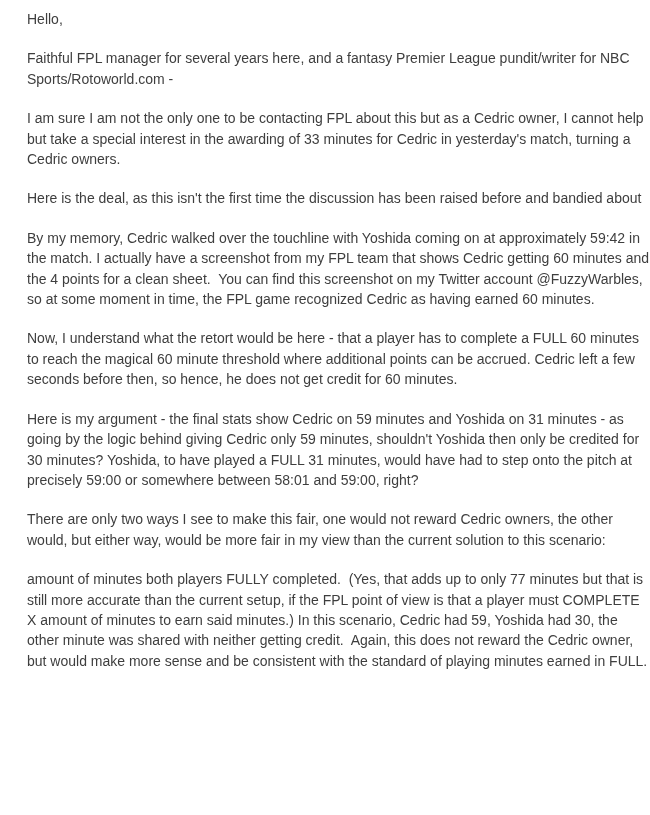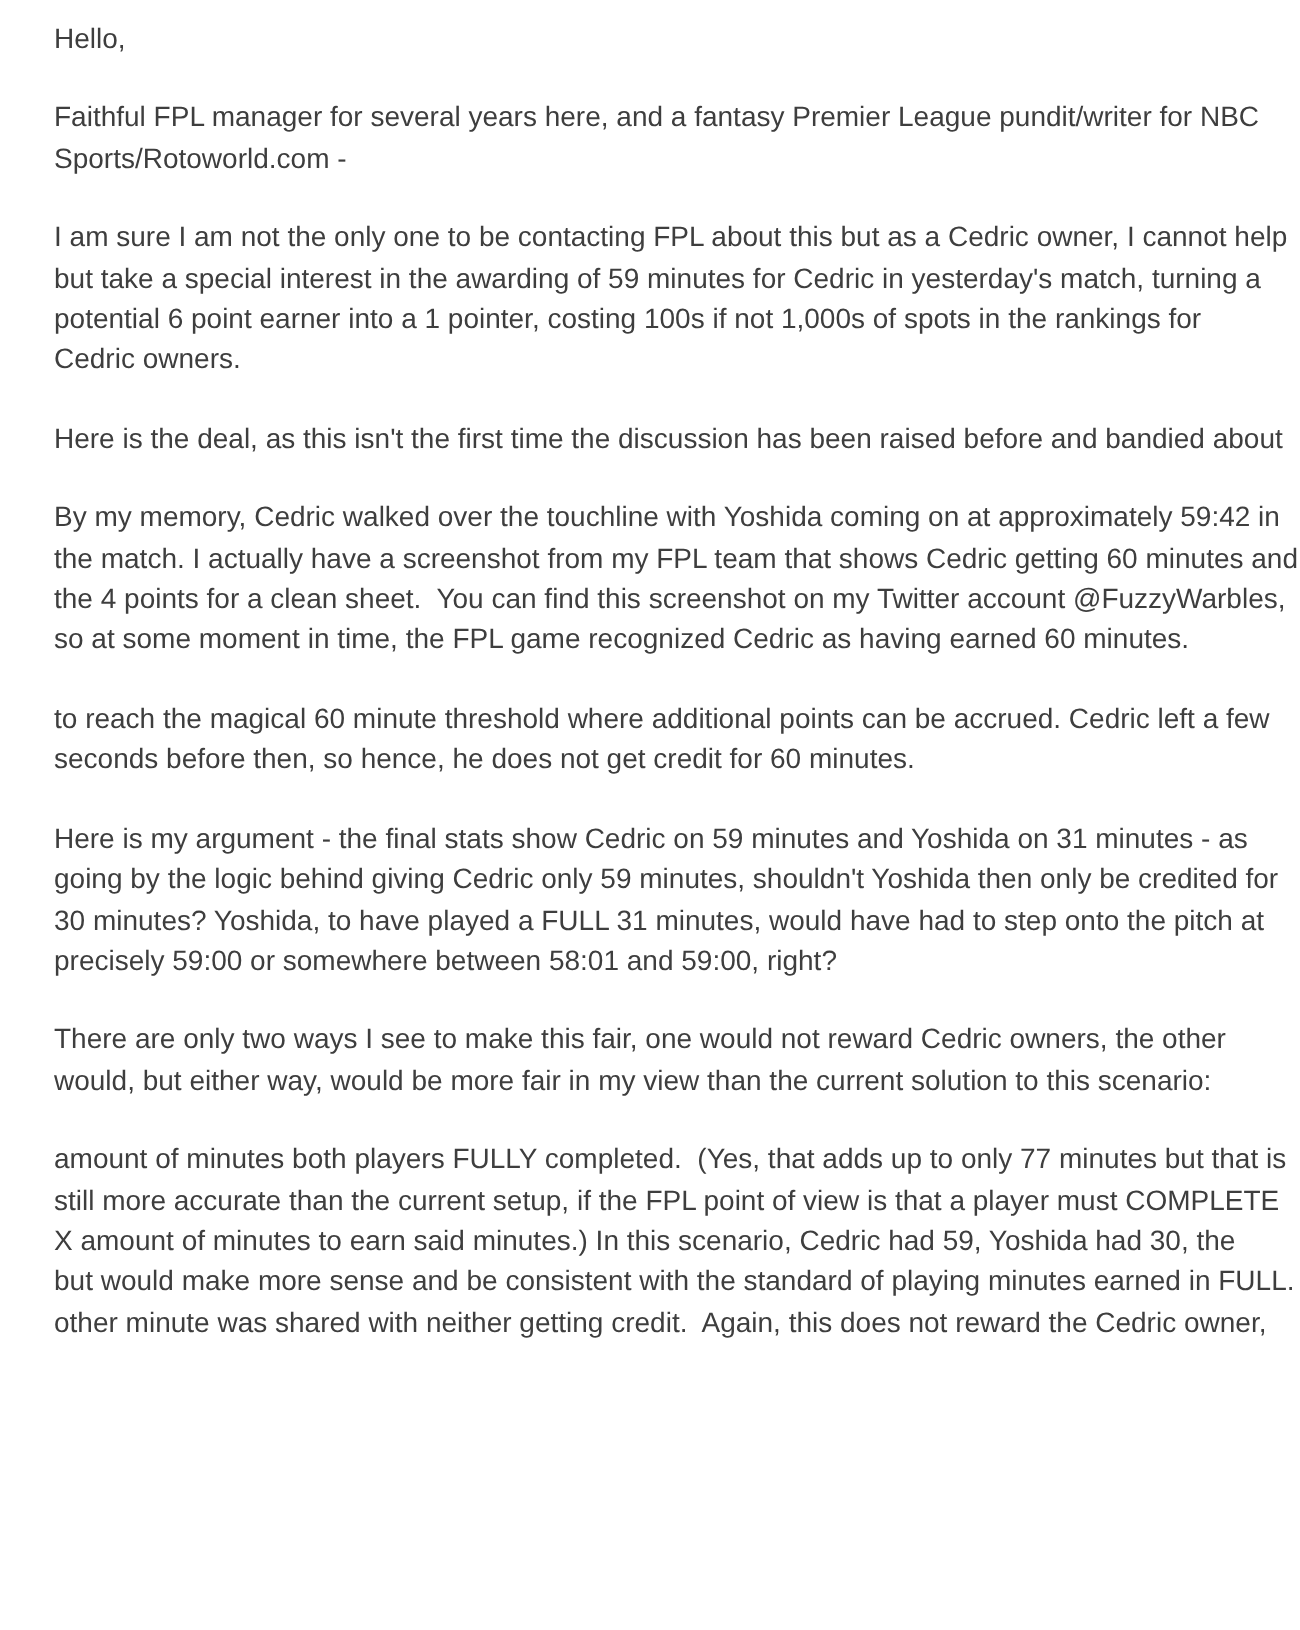--- a/index.html
+++ b/index.html
@@ -46,37 +46,37 @@
     <span class="line">Hello,</span>
   </div>
 
   <div class="para">
     <span class="line">Faithful FPL manager for several years here, and a fantasy Premier League pundit/writer for NBC</span>
     <span class="line"><span>Sports/Rotoworld</span><span class="misspelled">.com</span><span> -</span></span>
   </div>
 
   <div class="para">
     <span class="line">I am sure I am not the only one to be contacting FPL about this but as a Cedric owner, I cannot help</span>
-    <span class="line">but take a special interest in the awarding of 59 minutes for Cedric in yesterday's match, turning a</span>
-    <span class="line">potential 6 point earner into a 1 pointer, costing 100s if not 1,000s of spots in the rankings for</span>
+    <span class="line">but take a special interest in the awarding of 33 minutes for Cedric in yesterday's match, turning a</span>
     <span class="line">Cedric owners.</span>
   </div>
 
   <div class="para">
     <span class="line">Here is the deal, as this isn't the first time the discussion has been raised before and bandied about</span>
   </div>
 
   <div class="para">
     <span class="line">By my memory, Cedric walked over the touchline with Yoshida coming on at approximately 59:42 in</span>
     <span class="line">the match. I actually have a screenshot from my FPL team that shows Cedric getting 60 minutes and</span>
     <span class="line">the 4 points for a clean sheet.  You can find this screenshot on my Twitter account @FuzzyWarbles,</span>
     <span class="line">so at some moment in time, the FPL game recognized Cedric as having earned 60 minutes.</span>
   </div>
 
   <div class="para">
+    <span class="line">Now, I understand what the retort would be here - that a player has to complete a FULL 60 minutes</span>
     <span class="line">to reach the magical 60 minute threshold where additional points can be accrued. Cedric left a few</span>
     <span class="line">seconds before then, so hence, he does not get credit for 60 minutes.</span>
   </div>
 
   <div class="para">
     <span class="line">Here is my argument - the final stats show Cedric on 59 minutes and Yoshida on 31 minutes - as</span>
     <span class="line">going by the logic behind giving Cedric only 59 minutes, shouldn't Yoshida then only be credited for</span>
     <span class="line">30 minutes? Yoshida, to have played a FULL 31 minutes, would have had to step onto the pitch at</span>
     <span class="line">precisely 59:00 or somewhere between 58:01 and 59:00, right?</span>
   </div>
@@ -84,17 +84,17 @@
 
   <div class="para">
     <span class="line">There are only two ways I see to make this fair, one would not reward Cedric owners, the other</span>
     <span class="line">would, but either way, would be more fair in my view than the current solution to this scenario:</span>
   </div>
 
   <div class="para">
     <span class="line">amount of minutes both players FULLY completed.  (Yes, that adds up to only 77 minutes but that is</span>
     <span class="line">still more accurate than the current setup, if the FPL point of view is that a player must COMPLETE</span>
     <span class="line">X amount of minutes to earn said minutes.) In this scenario, Cedric had 59, Yoshida had 30, the</span>
+    <span class="line">other minute was shared with neither getting credit.  Again, this does not reward the Cedric owner,</span>
     <span class="line">but would make more sense and be consistent with the standard of playing minutes earned in FULL.</span>
-    <span class="line">other minute was shared with neither getting credit.  Again, this does not reward the Cedric owner,</span>
   </div>
 
 </div>
 
 </body></html>

